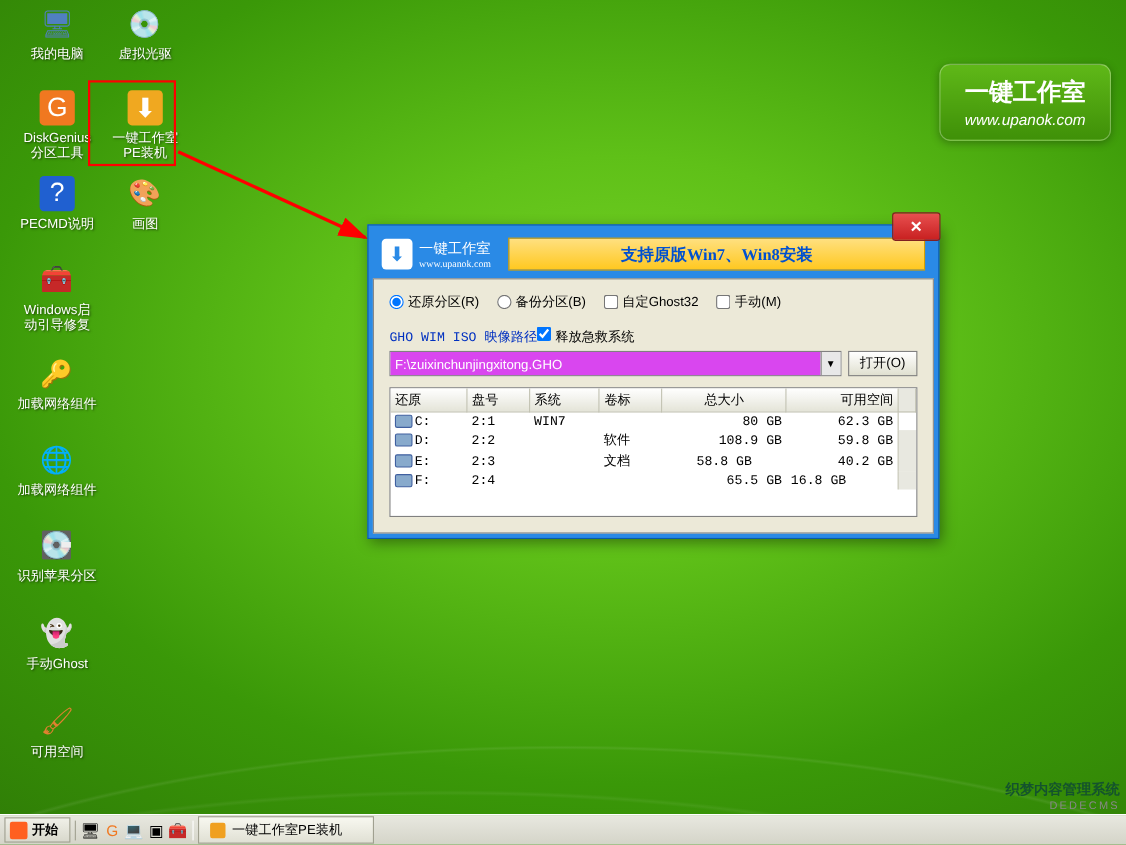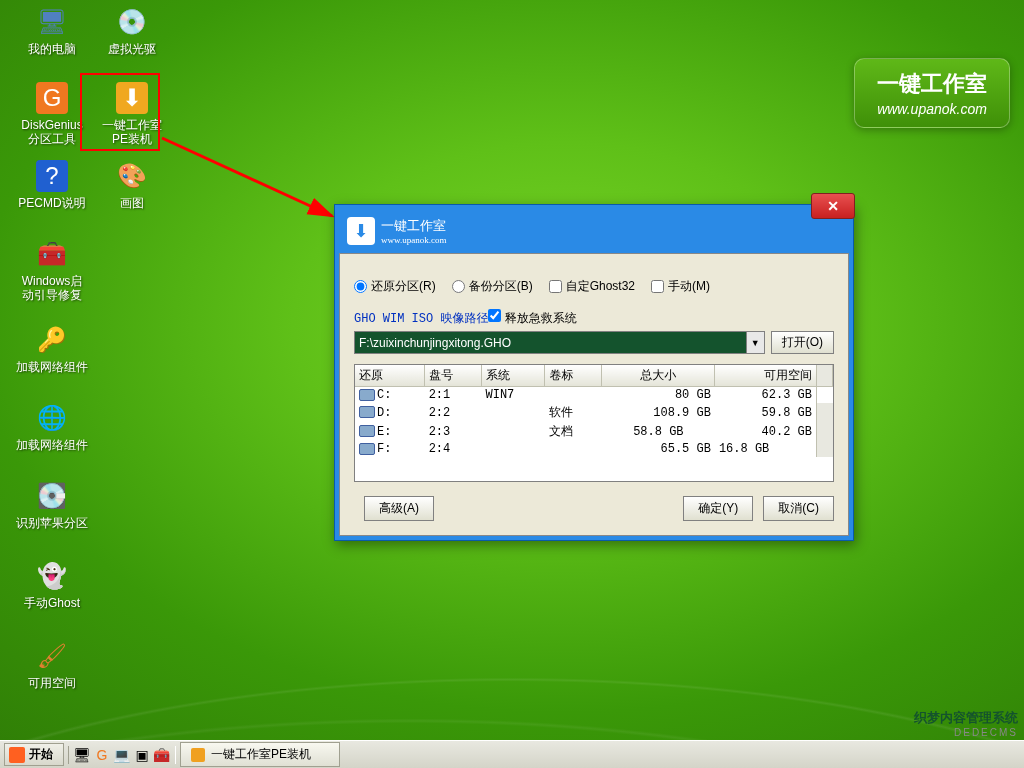--- a/index.html
+++ b/index.html
@@ -75,30 +75,30 @@
 .dlg-banner {
   margin-left: 16px; flex: 1;
   background: linear-gradient(#ffe080,#ffc820);
   height: 30px; display: flex; align-items: center; justify-content: center;
   border: 1px solid #d8a000; color: #0050d0;
   font-size: 15px; font-weight: bold; font-family: "Microsoft YaHei";
 }
 .dlg-body {
   background: #ece9d8; border: 1px solid #888; padding: 12px 14px 14px;
 }
-.opt-row { display: flex; align-items: flex-end; gap: 16px; margin-bottom: 14px; margin-top: 12px; }
+.opt-row { display: flex; align-items: flex-end; gap: 16px; margin-bottom: 14px; }
 .opt-row label { display: flex; align-items: center; gap: 4px; cursor: pointer; }
 .path-label { color: #0030c0; margin-bottom: 4px; display:flex; justify-content:flex-start; align-items:center;}
 .path-row { display: flex; gap: 6px; margin-bottom: 10px; }
 .path-row .combo {
   flex: 1; display: flex; background: #fff; border: 1px solid #808080;
 }
 .path-row .combo input {
   flex: 1; border: none; padding: 2px 4px; font-family: inherit; font-size: 12px;
-  background: #14532d; color: #fff;
+  background: #d946ef; color: #fff;
 }
 .path-row .combo .dd {
   width: 18px; background: #e8e8e8; border-left: 1px solid #808080;
   display: flex; align-items: center; justify-content: center; font-size: 9px; cursor:pointer;
 }
 .btn {
   background: linear-gradient(#fff,#e0e0d0); border: 1px solid #808080;
   padding: 2px 10px; font-family: inherit; font-size: 12px; cursor: pointer;
   min-width: 60px;
 }
@@ -221,20 +221,21 @@
 <div class="dlg">
   <div class="dlg-close">✕</div>
   <div class="dlg-header">
     <div class="dlg-logo">
       <div class="ic">⬇</div>
       <div>
         <div>一键工作室</div>
         <div class="sub">www.upanok.com</div>
       </div>
     </div>
+    <div class="dlg-banner">支持原版Win7、Win8安装</div>
   </div>
   <div class="dlg-body">
     <div class="opt-row">
       <label>
           <input type="radio" name="mode" checked="" style=""> 
           <span>还原分区(R)</span>
         </label>
       <label>
           <input type="radio" name="mode" style=""> 
           <span>备份分区(B)</span>
@@ -307,26 +308,20 @@
               <td></td>
               <td style="font-family:SimSun"></td>
               <td style="text-align:right">65.5 GB</td>
               <td style="text-align:left">16.8 GB</td>
               <td class="scrollcol"></td>
             </tr>
           </tbody>
       </table>
     </div>
 
-    <div class="dlg-footer">
-      <button class="btn">高级(A)</button>
-      <div class="spacer"></div>
-      <button class="btn">确定(Y)</button>
-      <button class="btn">取消(C)</button>
-    </div>
   </div>
 </div>
 
 <div class="taskbar">
   <div class="start">
     <div class="sic"></div>
     <span>开始</span>
   </div>
   <div class="ql">
     <div class="q">🖥</div>

